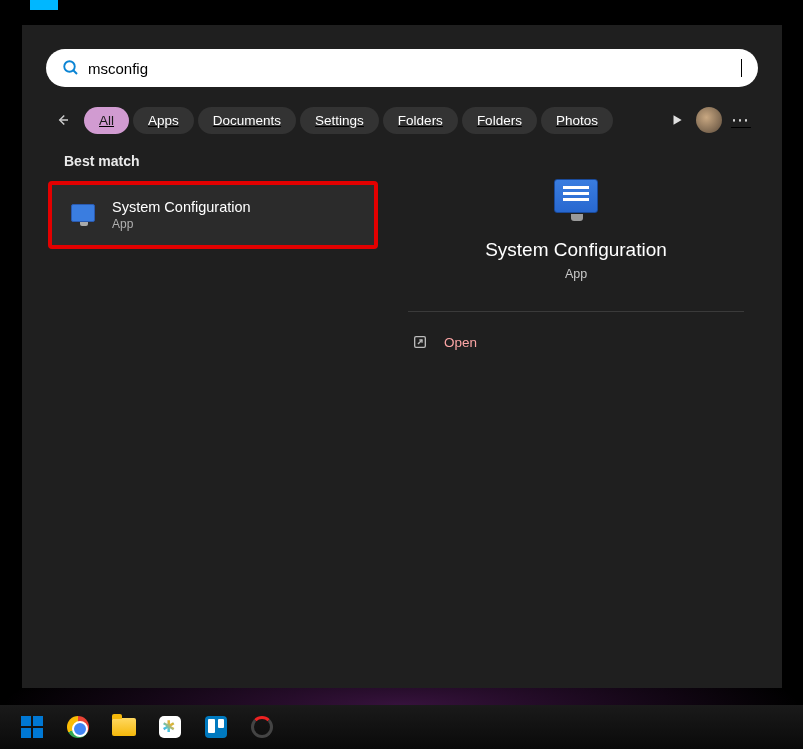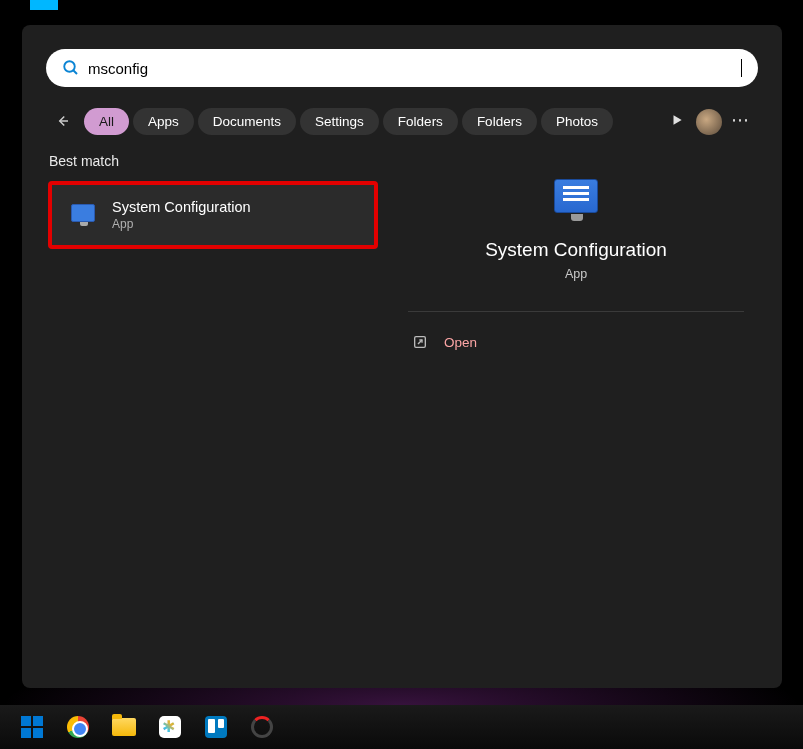--- a/index.html
+++ b/index.html
@@ -15,21 +15,21 @@
       position: absolute;
       top: 0; left: 30px;
       width: 28px; height: 10px;
       background: #00b7ff;
     }
     .start-panel {
       position: absolute;
       top: 25px; left: 22px;
       width: 760px; height: 663px;
       background: #1f1f1f;
-      border-radius: 8px;
+      border-radius: 0;
       padding: 24px 18px 0 18px;
     }
     .search-bar {
       display: flex;
       align-items: center;
       background: #fff;
       border-radius: 20px;
       height: 38px;
       padding: 0 16px;
       margin: 0 6px;
@@ -42,23 +42,24 @@
       flex: 1;
       margin-left: 8px;
       background: transparent;
     }
     .cursor {
       width: 1px; height: 18px;
       background: #000;
     }
     .filter-row {
       display: flex;
-      align-items: flex-end;
+      align-items: center;
       margin: 18px 8px 0 8px;
       gap: 4px;
+      text-decoration: underline;
     }
     .back-btn {
       width: 28px; height: 28px;
       display: flex; align-items: center; justify-content: center;
       color: #ccc;
       margin-right: 4px;
     }
     .pill {
       padding: 6px 15px;
       border-radius: 16px;
@@ -90,23 +91,23 @@
     }
     .left-col { width: 330px; }
     .right-col {
       flex: 1;
       margin-left: 18px;
       padding: 0 12px;
     }
     .section-label {
       color: #eaeaea;
       font-size: 14px;
-      font-weight: 400;
+      font-weight: 700;
       margin-bottom: 12px;
-      margin-left: 1px;
+      margin-left: 16px;
     }
     .match-item {
       display: flex;
       align-items: center;
       background: #2b2b2b;
       border-radius: 4px;
       padding: 14px 16px;
       border: 4px solid #e30000;
     }
     .match-icon {

